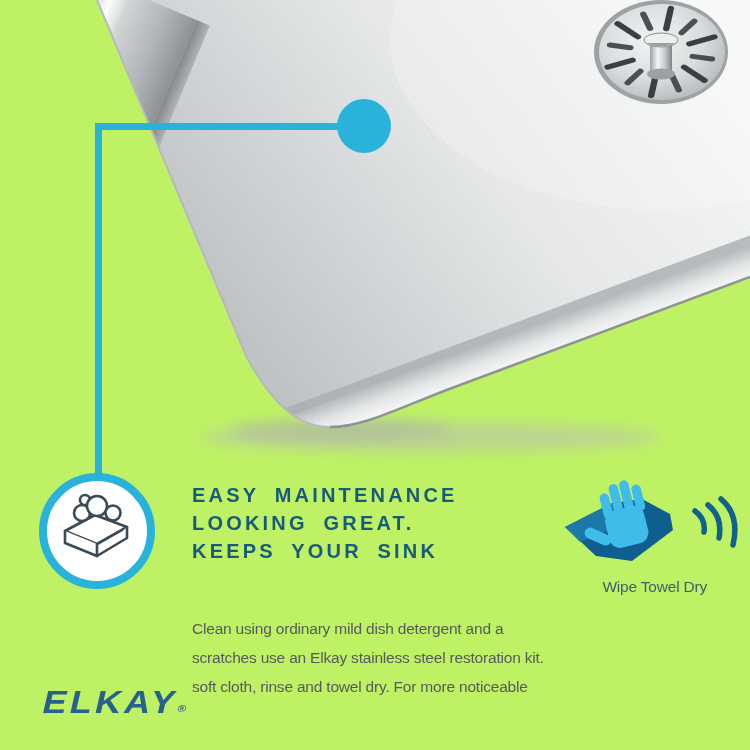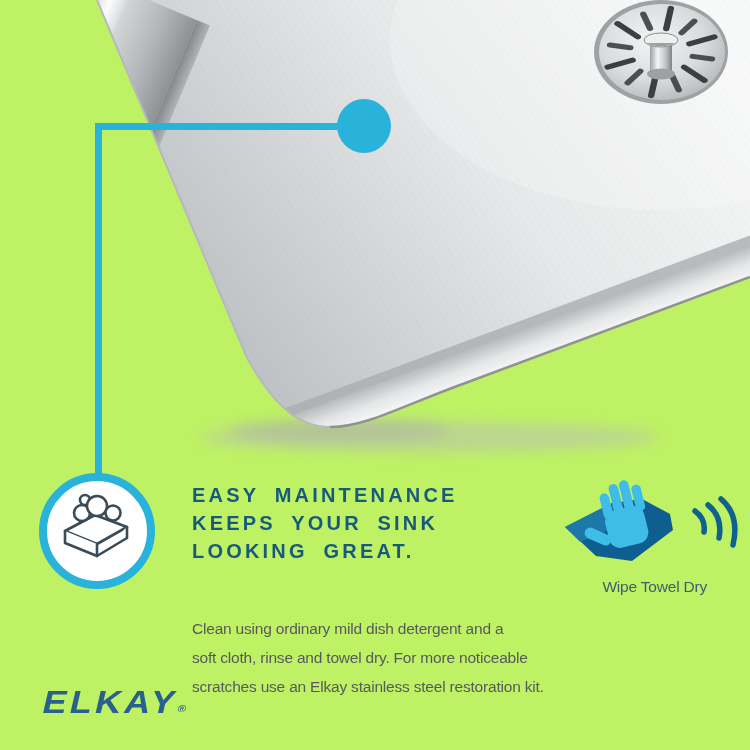--- a/index.html
+++ b/index.html
@@ -145,28 +145,28 @@
       <path d="M92,58 L92,69 L62,87" fill="#ffffff"></path>
       <circle cx="50" cy="31" r="5" fill="#ffffff"></circle>
       <circle cx="47" cy="44" r="8" fill="#ffffff"></circle>
       <circle cx="62" cy="37" r="10" fill="#ffffff"></circle>
       <circle cx="78" cy="44" r="7.5" fill="#ffffff"></circle>
     </g>
   </svg>
 
   <div class="heading">
     <div>EASY MAINTENANCE</div>
+    <div>LOOKING GREAT.</div>
     <div>KEEPS YOUR SINK</div>
-    <div>LOOKING GREAT.</div>
   </div>
 
   <div class="bodytext">
     <div>Clean using ordinary mild dish detergent and a</div>
+    <div>scratches use an Elkay stainless steel restoration kit.</div>
     <div>soft cloth, rinse and towel dry. For more noticeable</div>
-    <div>scratches use an Elkay stainless steel restoration kit.</div>
   </div>
 
   <svg class="towel-icon" width="200" height="105" viewBox="0 0 200 105" aria-hidden="true">
 
     <path d="M13,55 L60,31 L90,27 L118,42 L121,58 L80,89 L44,84 Z" fill="#0E5E90"></path>
     <path d="M13,55 L60,31 L72,52 L28,70 Z" fill="#1E7DAD" opacity="0.85"></path>
 
     <g fill="#3FBDE8" transform="rotate(-14 74 52)">
       <rect x="30" y="52" width="28" height="11" rx="5.5" transform="rotate(38 44 57)"></rect>
       <rect x="54" y="36" width="40" height="38" rx="11"></rect>

